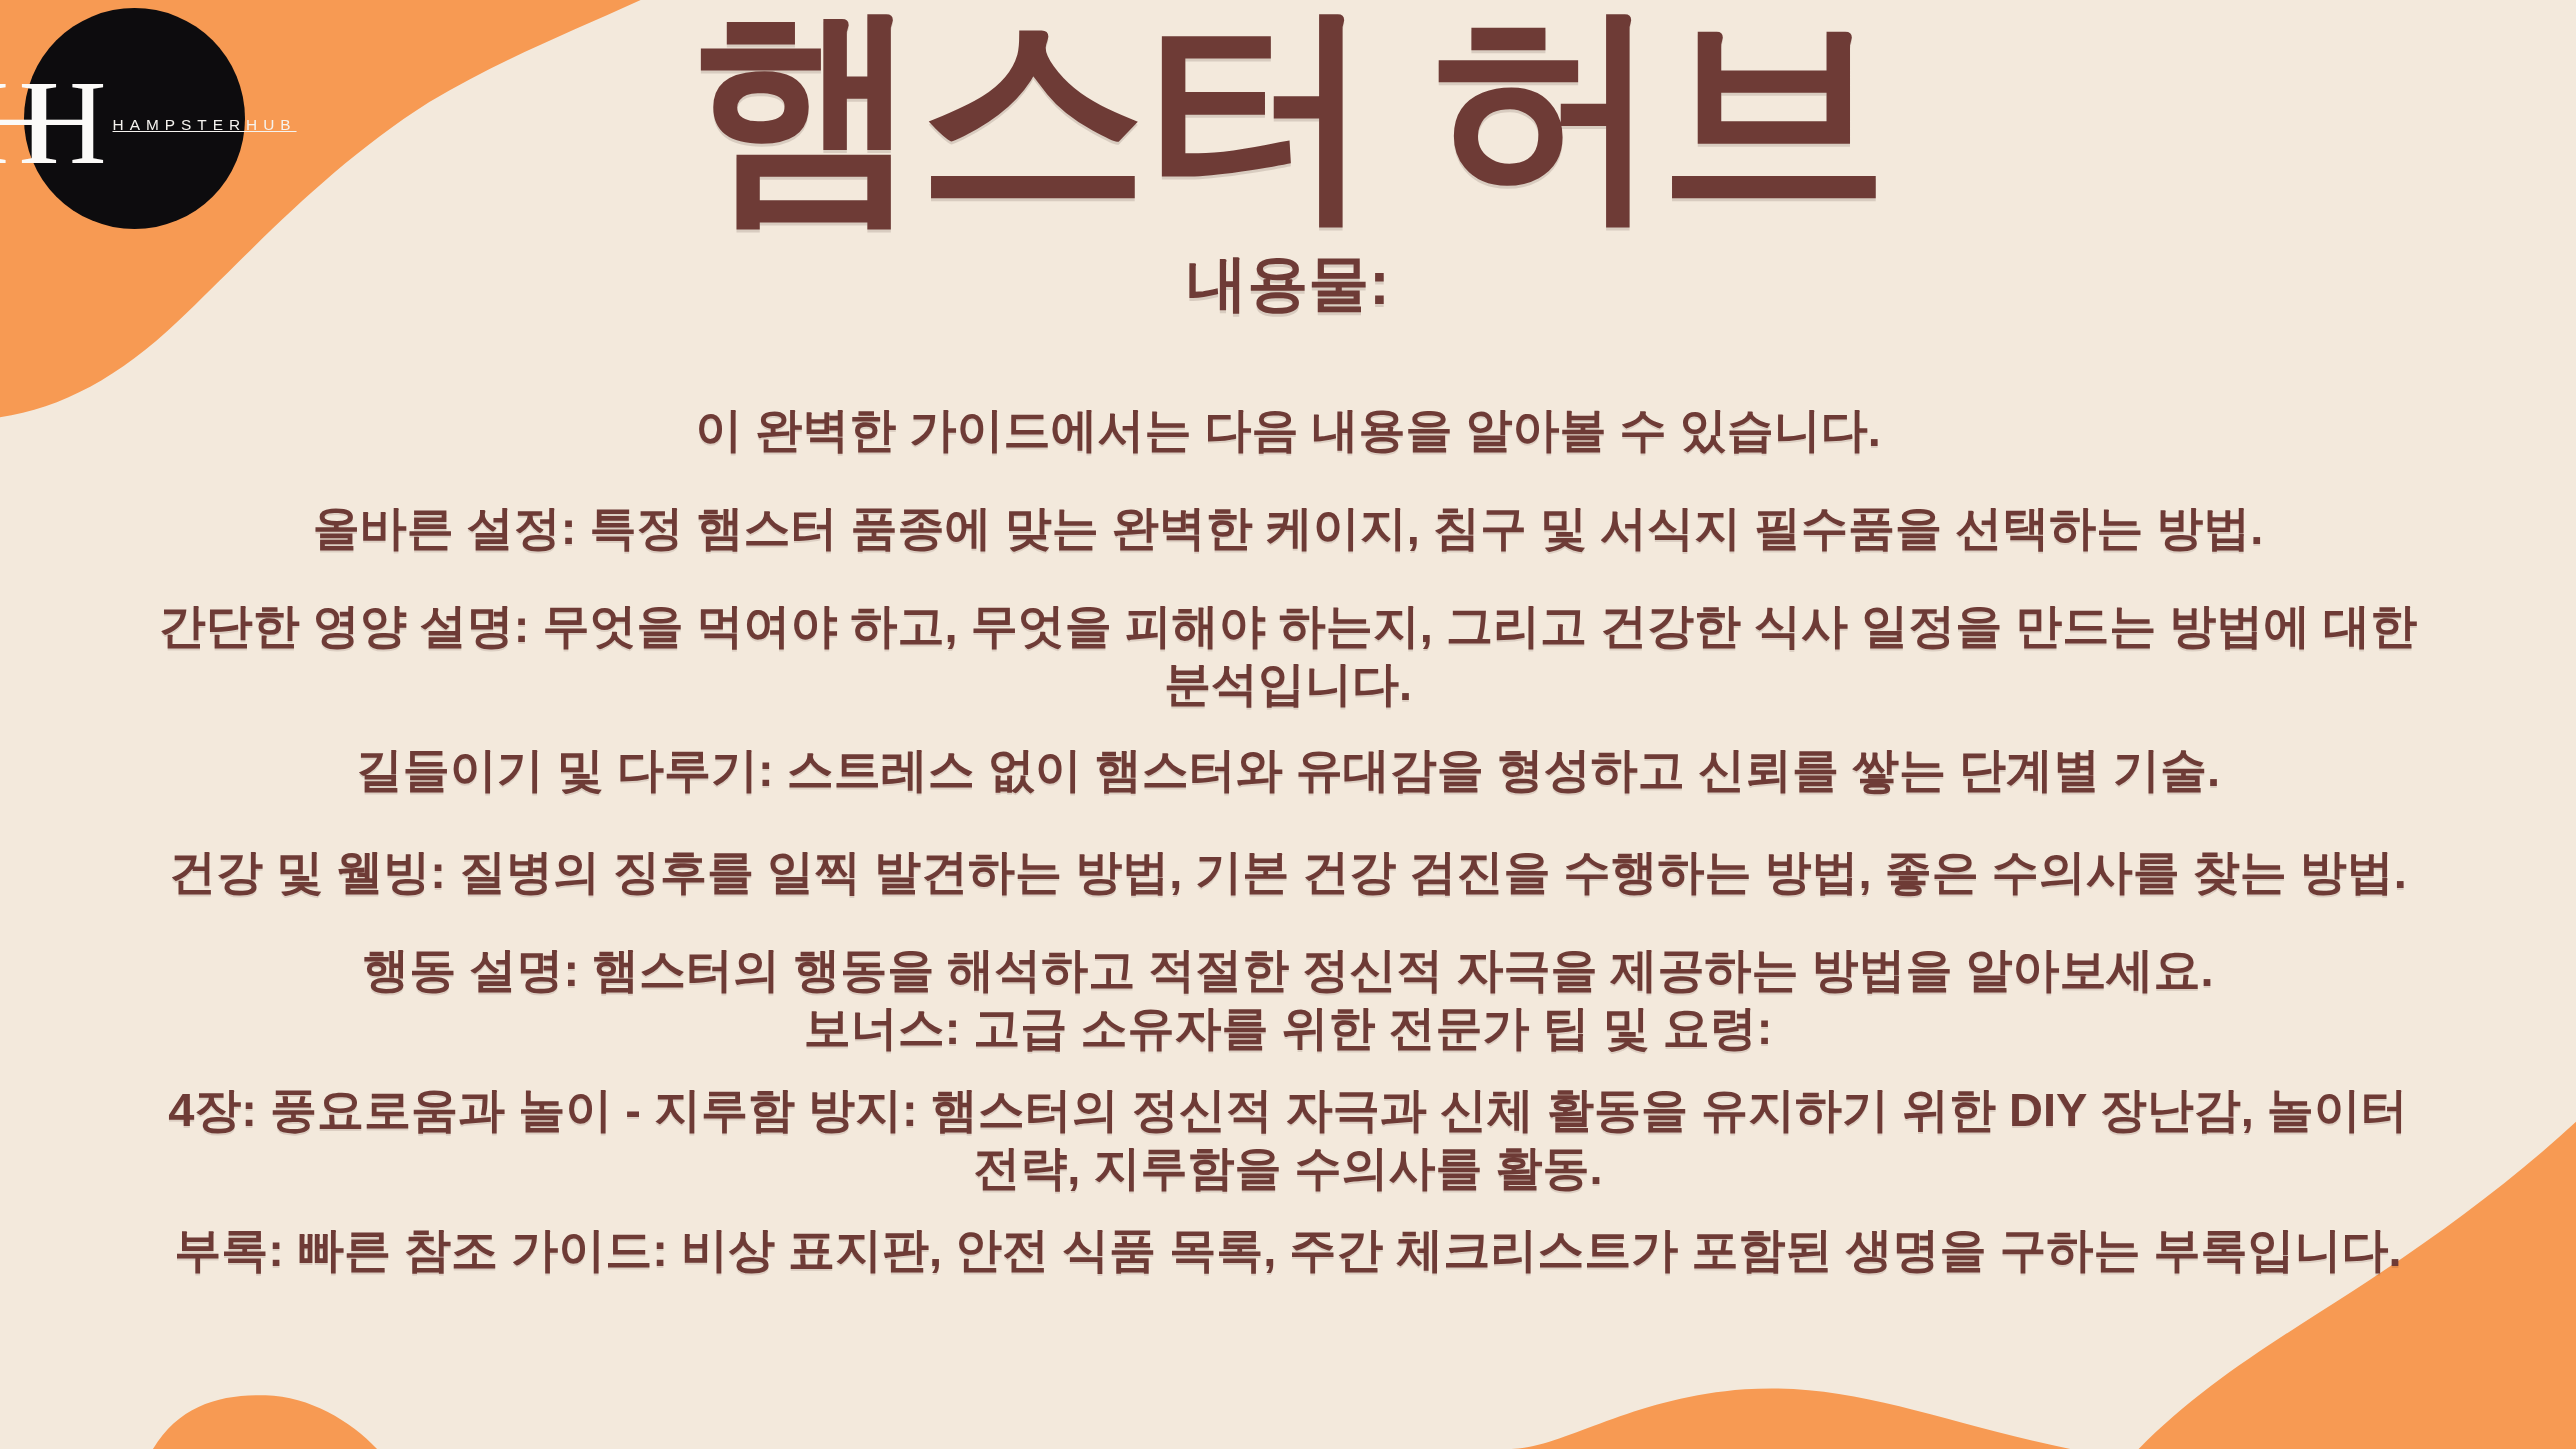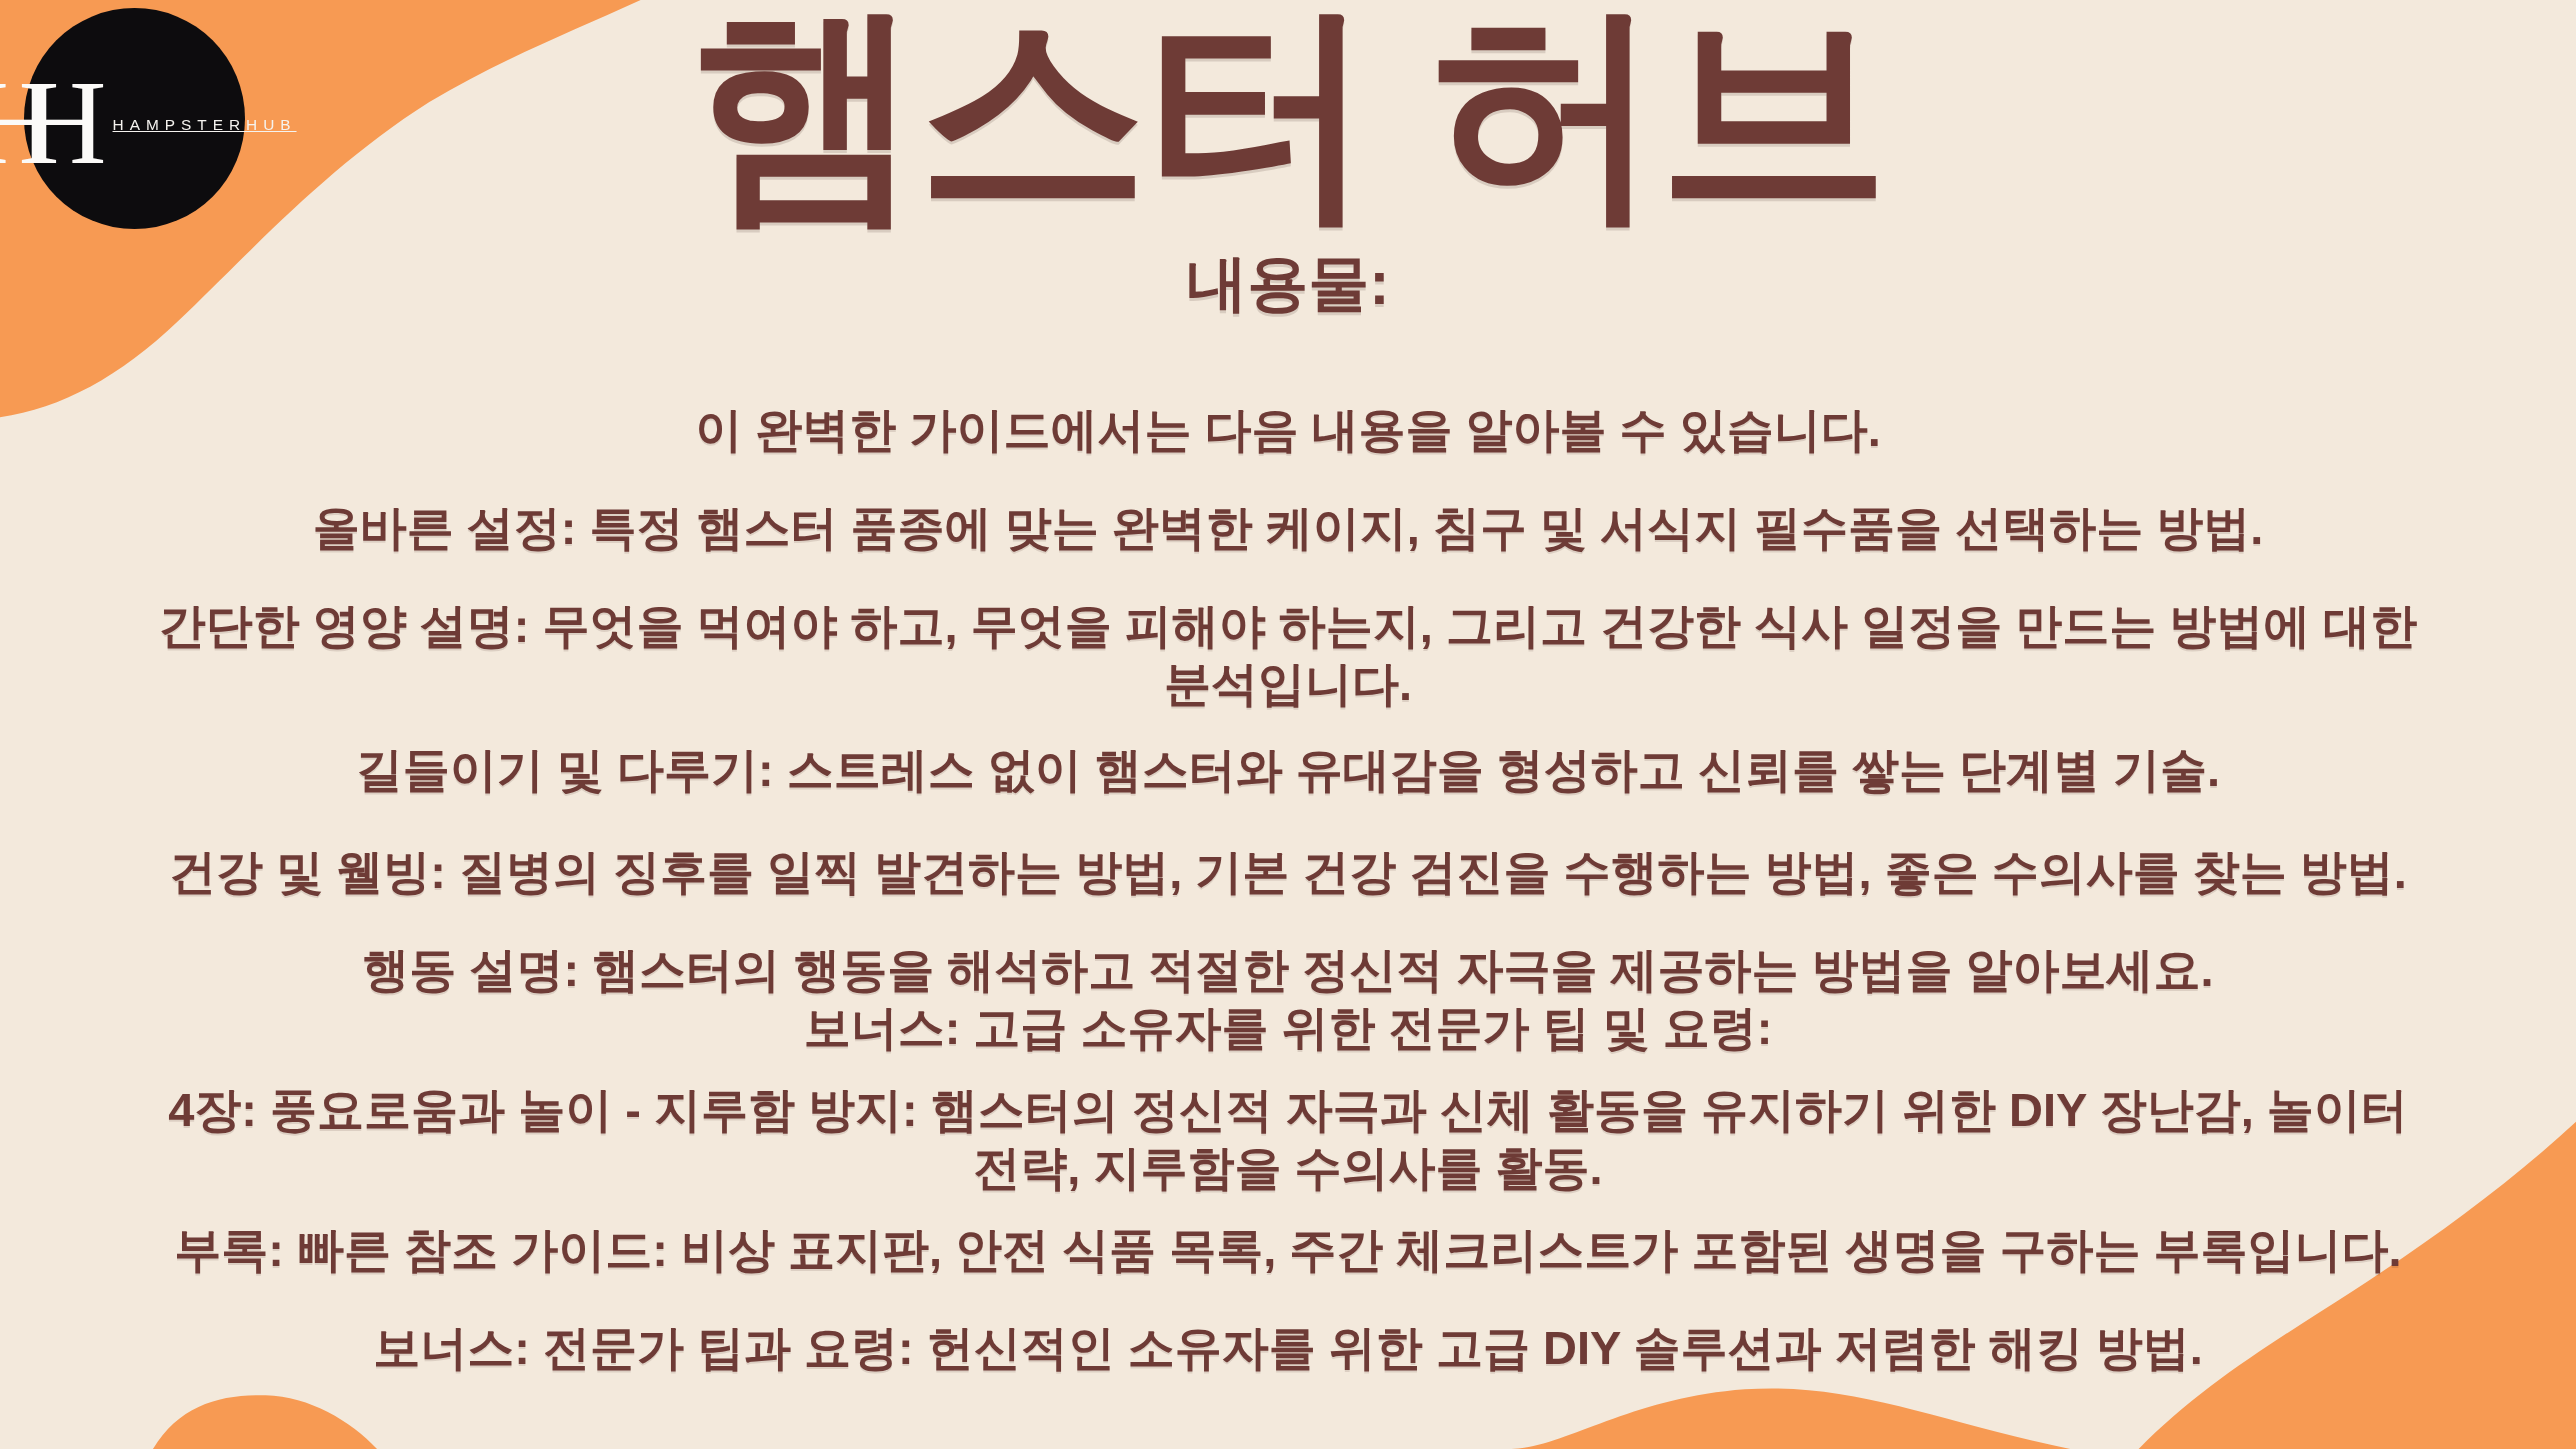--- a/index.html
+++ b/index.html
@@ -156,21 +156,18 @@
 
       <div class="para gap-48">
         <div class="line">4장: 풍요로움과 놀이 - 지루함 방지: 햄스터의 정신적 자극과 신체 활동을 유지하기 위한 DIY 장난감, 놀이터</div>
         <div class="line">전략, 지루함을 수의사를 활동.</div>
       </div>
 
       <div class="para gap-35">
         <div class="line">부록: 빠른 참조 가이드: 비상 표지판, 안전 식품 목록, 주간 체크리스트가 포함된 생명을 구하는 부록입니다.</div>
       </div>
 
-      <div class="para gap-60">
-        <div class="line">보너스: 전문가 팁과 요령: 헌신적인 소유자를 위한 고급 DIY 솔루션과 저렴한 해킹 방법.</div>
-      </div>
 
     </div>
   </div>
 
 </div>
 
 
 </body></html>

